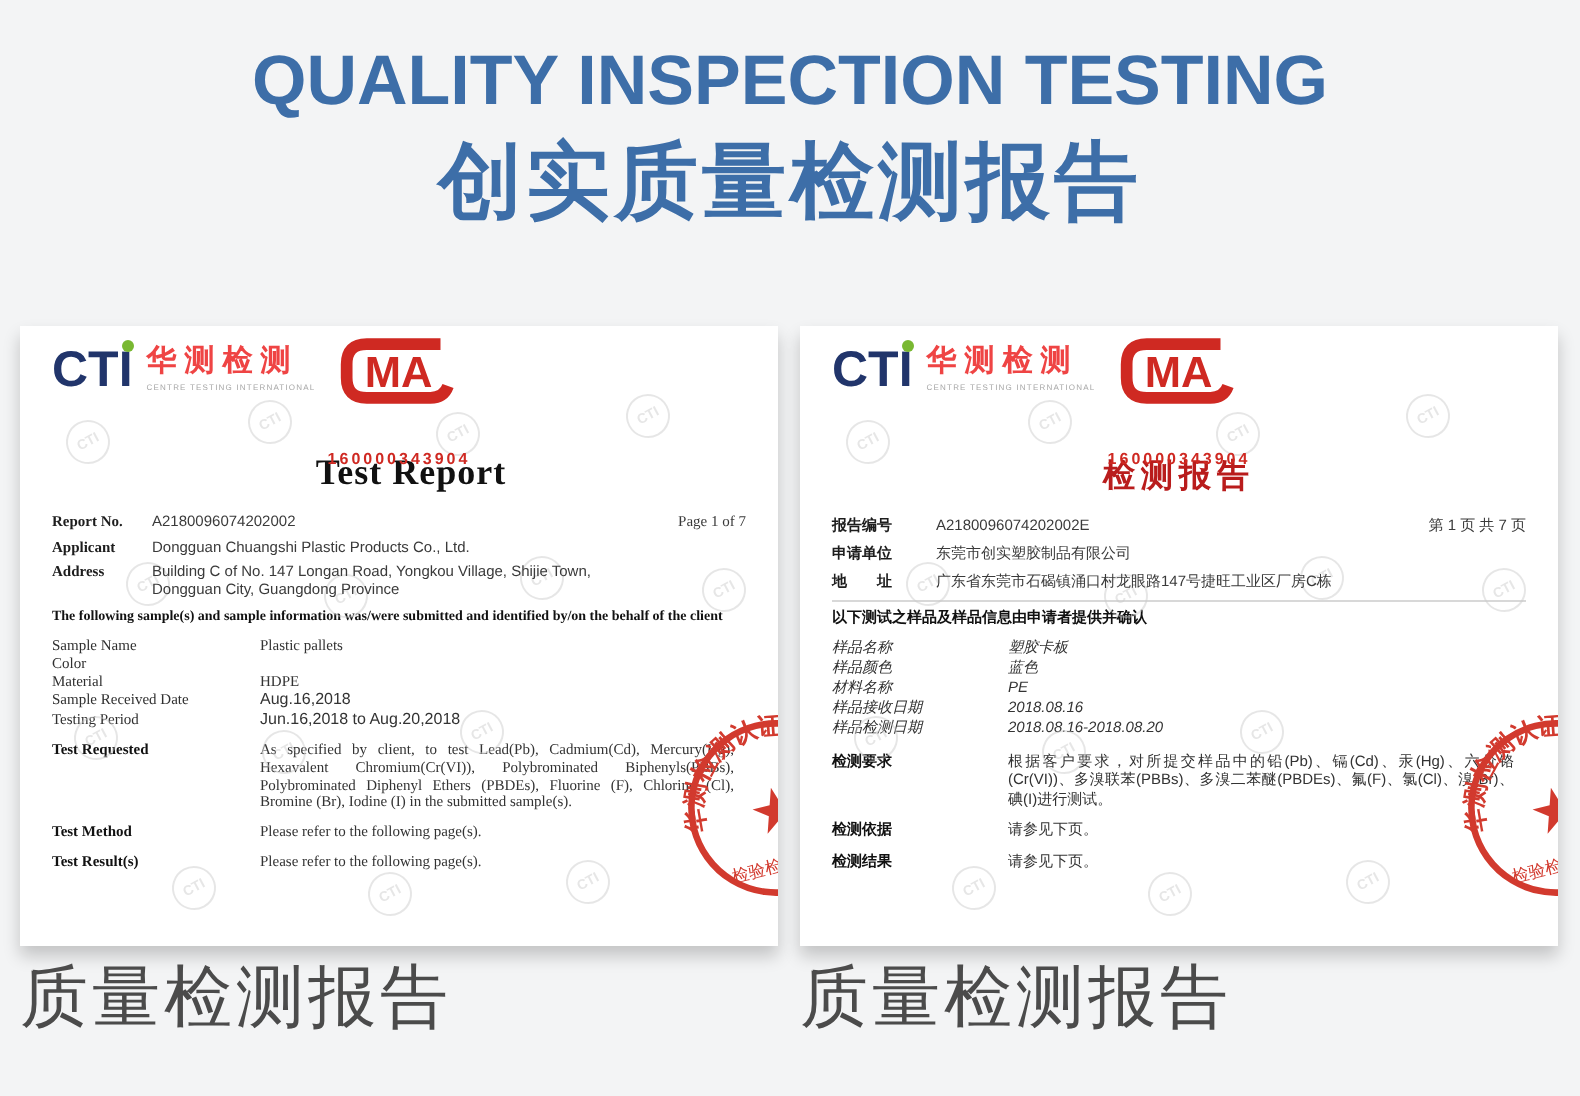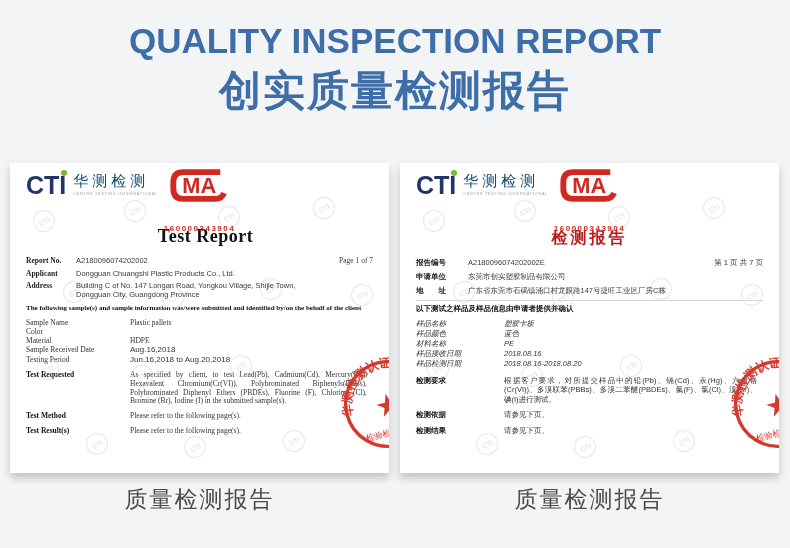--- a/index.html
+++ b/index.html
@@ -34,21 +34,21 @@
     border-radius:50%;display:flex;align-items:center;justify-content:center;
     font:bold 7px "Liberation Sans",sans-serif;font-style:normal;color:#c9c9c9;
     transform:rotate(-28deg);opacity:0.45;pointer-events:none;
   }
 
   
   .doc-head{position:relative;height:50px;padding:8px 16px 0 16px;}
   .cti-block{position:absolute;left:16px;top:10px;display:flex;gap:7px;align-items:flex-start;}
   .cti-mark{position:relative;font:bold 25px/25px "Liberation Sans",sans-serif;color:#21356b;letter-spacing:0;}
   .cti-dot{position:absolute;top:-3px;right:-1px;width:6px;height:6px;border-radius:50%;background:#79b832;}
-  .cti-cn{color:#0c4a6e;font-size:15px;line-height:16px;letter-spacing:4px;font-weight:400;font-family:"Liberation Sans",sans-serif;}
+  .cti-cn{color:#ef4444;font-size:15px;line-height:16px;letter-spacing:4px;font-weight:700;font-family:"Liberation Sans",sans-serif;}
   .cti-sub{color:#a6a6a6;font-size:4px;line-height:5px;letter-spacing:0.6px;margin-top:2px;font-family:"Liberation Sans",sans-serif;white-space:nowrap;}
   .cma-block{position:absolute;left:50%;transform:translateX(-50%);top:4px;text-align:center;}
   .cma-num{color:#cf2922;font:bold 8px/9px "Liberation Sans",sans-serif;letter-spacing:1.5px;margin-top:16px;}
 
   .doc-title-en{text-align:center;font-size:18px;font-weight:bold;margin-top:5px;letter-spacing:0.5px;color:#111;padding-left:12px;}
   .doc-title-zh{text-align:center;font-size:16px;font-weight:bold;margin-top:7px;letter-spacing:3px;color:#b91c1c;}
 
   
   .meta{margin:9px 16px 0 16px;font-size:7.5px;line-height:9px;position:relative;}
   .meta-row{display:grid;grid-template-columns:50px 1fr 42px;margin-bottom:3.5px;}
@@ -79,27 +79,27 @@
   .doc-zh .section-row{grid-template-columns:88px 1fr;line-height:9.5px;margin-bottom:6px;}
   .section-label{font-weight:bold;color:#111;}
   .section-val{color:#333;text-align:justify;padding-right:6px;}
 
   
   .stamp{position:absolute;right:-46px;bottom:22px;width:94px;height:94px;transform:rotate(-14deg);}
   .stamp svg{width:94px;height:94px;}
 
   
   .captions{position:absolute;top:482px;left:10px;display:flex;gap:11px;}
-  .caption{width:379px;text-align:center;font-size:23px;line-height:34px;color:#4b4b4b;letter-spacing:2px;}
+  .caption{width:379px;text-align:left;font-size:34px;line-height:34px;color:#4b4b4b;letter-spacing:2px;}
 </style>
 </head>
 <body>
 
 <div class="page-header">
-  <div class="title-en">QUALITY INSPECTION REPORT</div>
+  <div class="title-en">QUALITY INSPECTION TESTING</div>
   <div class="title-zh">创实质量检测报告</div>
 </div>
 
 <div class="docs">
 
   <div class="doc doc-en">
     <i class="wm" style="left:6%;top:15%">CTI</i>
     <i class="wm" style="left:30%;top:12%">CTI</i>
     <i class="wm" style="left:55%;top:14%">CTI</i>
     <i class="wm" style="left:80%;top:11%">CTI</i>

